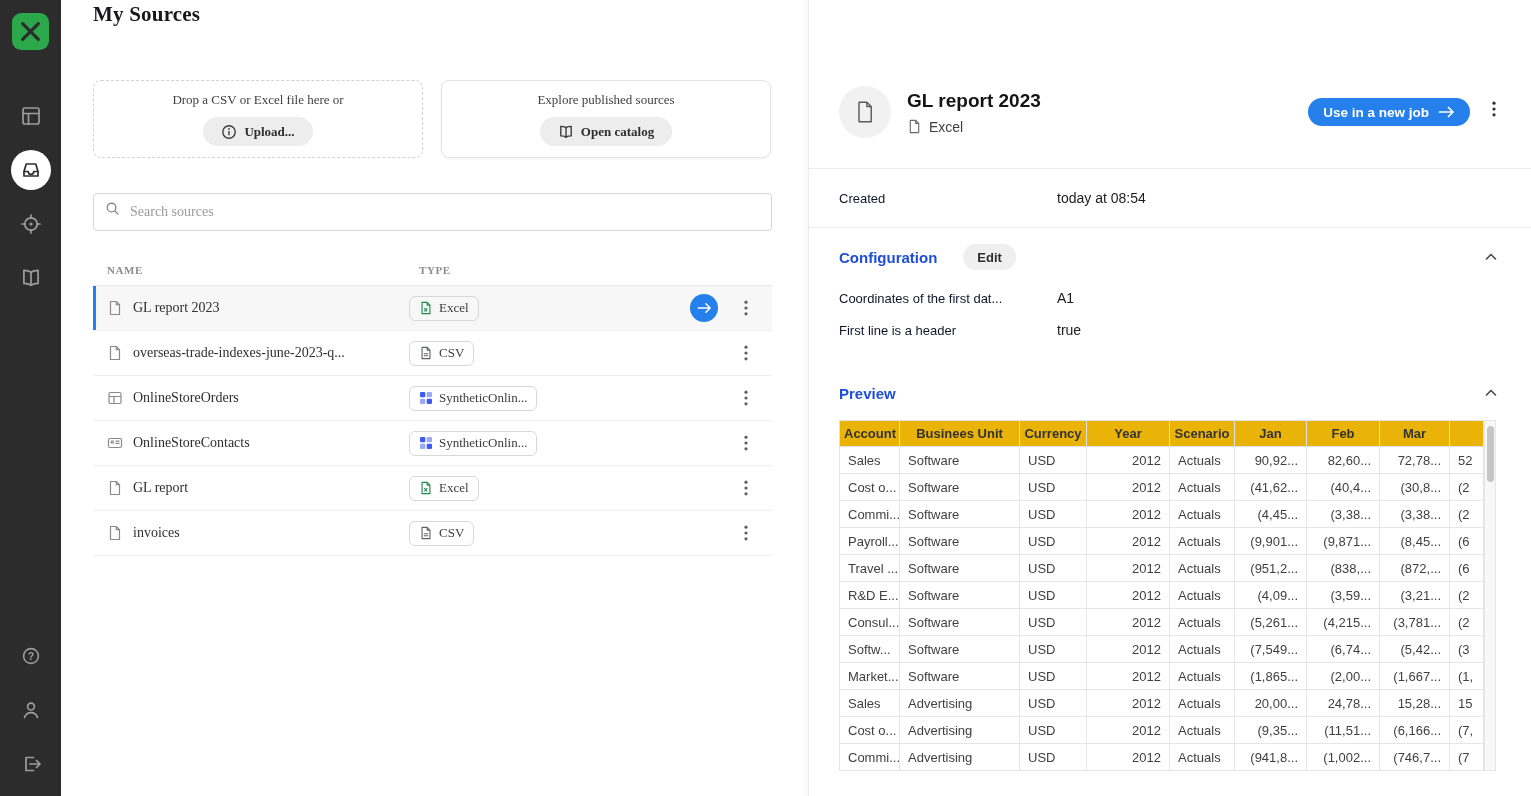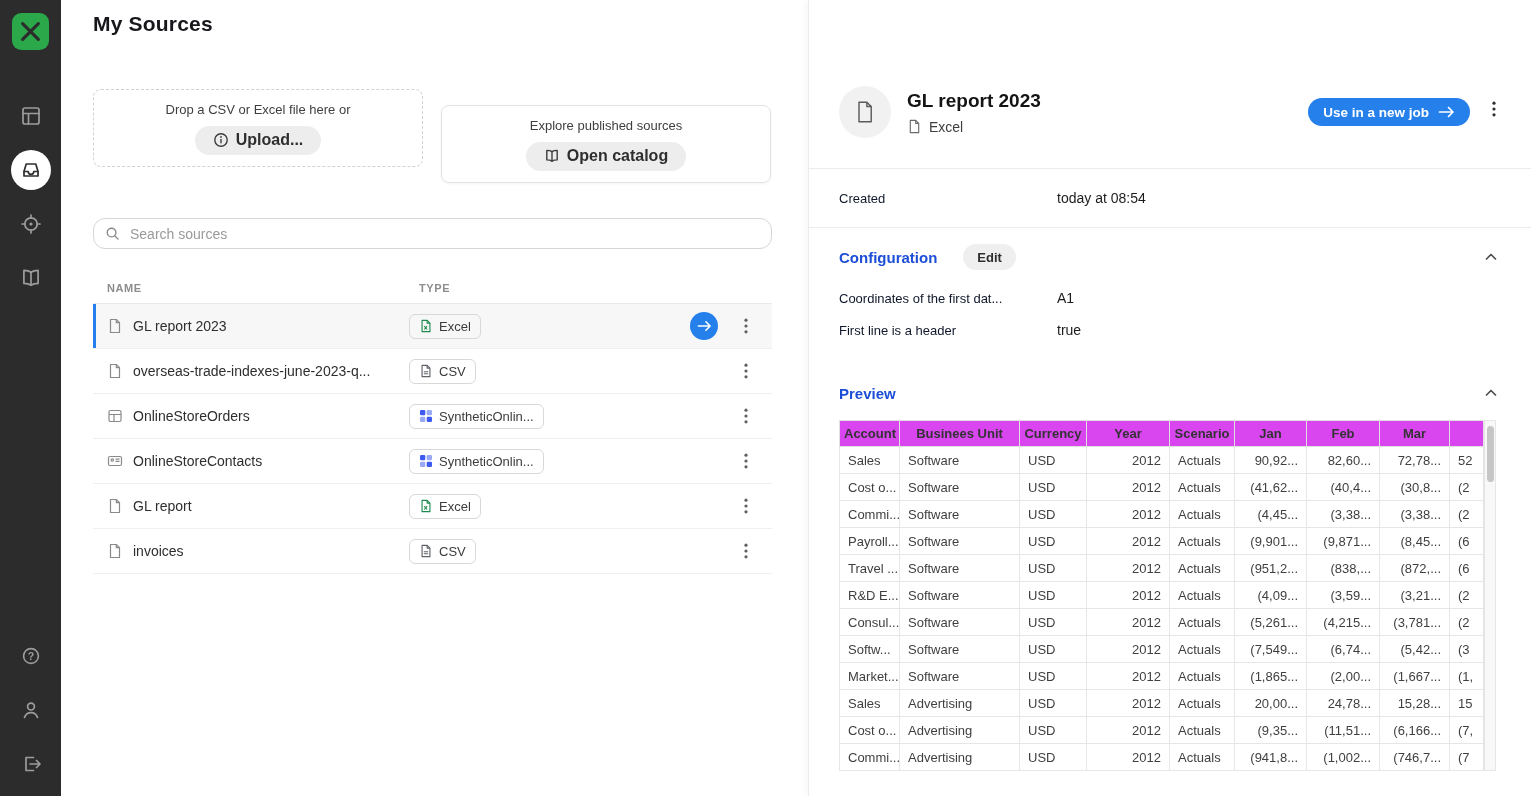--- a/index.html
+++ b/index.html
@@ -23,40 +23,40 @@
   .nav { display: flex; flex-direction: column; align-items: center; gap: 14px; }
   .nav-item {
     width: 40px; height: 40px; border-radius: 50%;
     display: flex; align-items: center; justify-content: center;
     color: #9c9c9c; cursor: pointer;
   }
   .nav-item.active { background: #fff; color: #2f2f2f; }
   .sb-spacer { flex: 1; }
 
   
-  .left-panel { width: 747px; flex: 0 0 747px; padding: 12px 36px 0 32px; }
+  .left-panel { width: 747px; flex: 0 0 747px; padding: 2px 36px 0 32px; font-family: Liberation Serif, serif; }
   .page-title { margin: 0; font-size: 21px; font-weight: bold; color: #17171c; letter-spacing: .2px; }
 
   .drop-row { display: flex; gap: 18px; margin-top: 53px; }
   .dropzone {
     width: 330px; height: 78px; border: 1.5px dashed #d2d2d2; border-radius: 8px;
     display: flex; flex-direction: column; align-items: center; justify-content: center; gap: 9px;
   }
-  .catalogzone { border: 1px solid #e3e3e3; box-shadow: 0 1px 3px rgba(0,0,0,.05); margin-top: 16px; }
+  .catalogzone { border: 1px solid #e3e3e3; box-shadow: 0 1px 3px rgba(0,0,0,.05); }
   .zone-text { font-size: 13px; color: #3f3f3f; }
   .pill-btn {
     display: inline-flex; align-items: center; gap: 7px; height: 29px; padding: 0 18px;
     background: #ededed; border: none; border-radius: 15px;
-    font-size: 16px; font-weight: bold; color: #2e2e2e; font-family: inherit; cursor: pointer;
+    font-size: 13px; font-weight: bold; color: #2e2e2e; font-family: inherit; cursor: pointer;
   }
   .pill-btn .icon { color: #3d3d3d; }
 
   .search-box { position: relative; margin-top: 35px; }
   .search-box input {
-    width: 100%; height: 31px; border: 1px solid #d6d6d6; border-radius: 12px;
+    width: 100%; height: 38px; border: 1px solid #d6d6d6; border-radius: 4px;
     padding: 0 12px 0 36px; font-size: 14px; color: #333; font-family: inherit; outline: none;
   }
   .search-box input::placeholder { color: #9a9a9a; }
   .search-ic { position: absolute; left: 12px; top: 8px; color: #8a8a8a; }
 
   .src-head { display: flex; align-items: center; height: 31px; margin-top: 24px; border-bottom: 1px solid #e9e9e9; }
   .head-name, .head-type { font-size: 11px; font-weight: bold; color: #8d8d8d; letter-spacing: .6px; }
   .head-name { flex: 0 0 316px; padding-left: 14px; }
   .head-type { flex: 1; padding-left: 10px; }
 
@@ -114,21 +114,21 @@
   }
   .chevron-btn { margin-left: auto; color: #4f4f4f; cursor: pointer; display: flex; }
   .fields { margin-top: 12px; }
   .field-row { display: flex; align-items: center; height: 32px; }
 
   .preview-section { padding: 34px 32px 0 30px; }
   .preview-wrap { margin-top: 14px; position: relative; width: 657px; }
   .pv-clip { width: 645px; overflow: hidden; border-right: 1px solid #e3e3e3; }
   table.pv { border-collapse: collapse; table-layout: fixed; width: 670px; font-size: 13px; }
   .pv th {
-    background: #d946ef; border: 1px solid #e0e0e0; font-weight: bold; color: #333;
+    background: #eab308; border: 1px solid #e0e0e0; font-weight: bold; color: #333;
     height: 26px; padding: 0 4px; text-align: center; white-space: nowrap; overflow: hidden;
   }
   .pv td {
     border: 1px solid #e6e6e6; color: #3f3f3f; height: 27px; padding: 0 8px;
     white-space: nowrap; overflow: hidden; text-align: left;
   }
   .pv td.num { text-align: right; }
   .pv th:nth-child(1) { width: 60px; }
   .pv th:nth-child(2) { width: 120px; }
   .pv th:nth-child(3) { width: 67px; }

